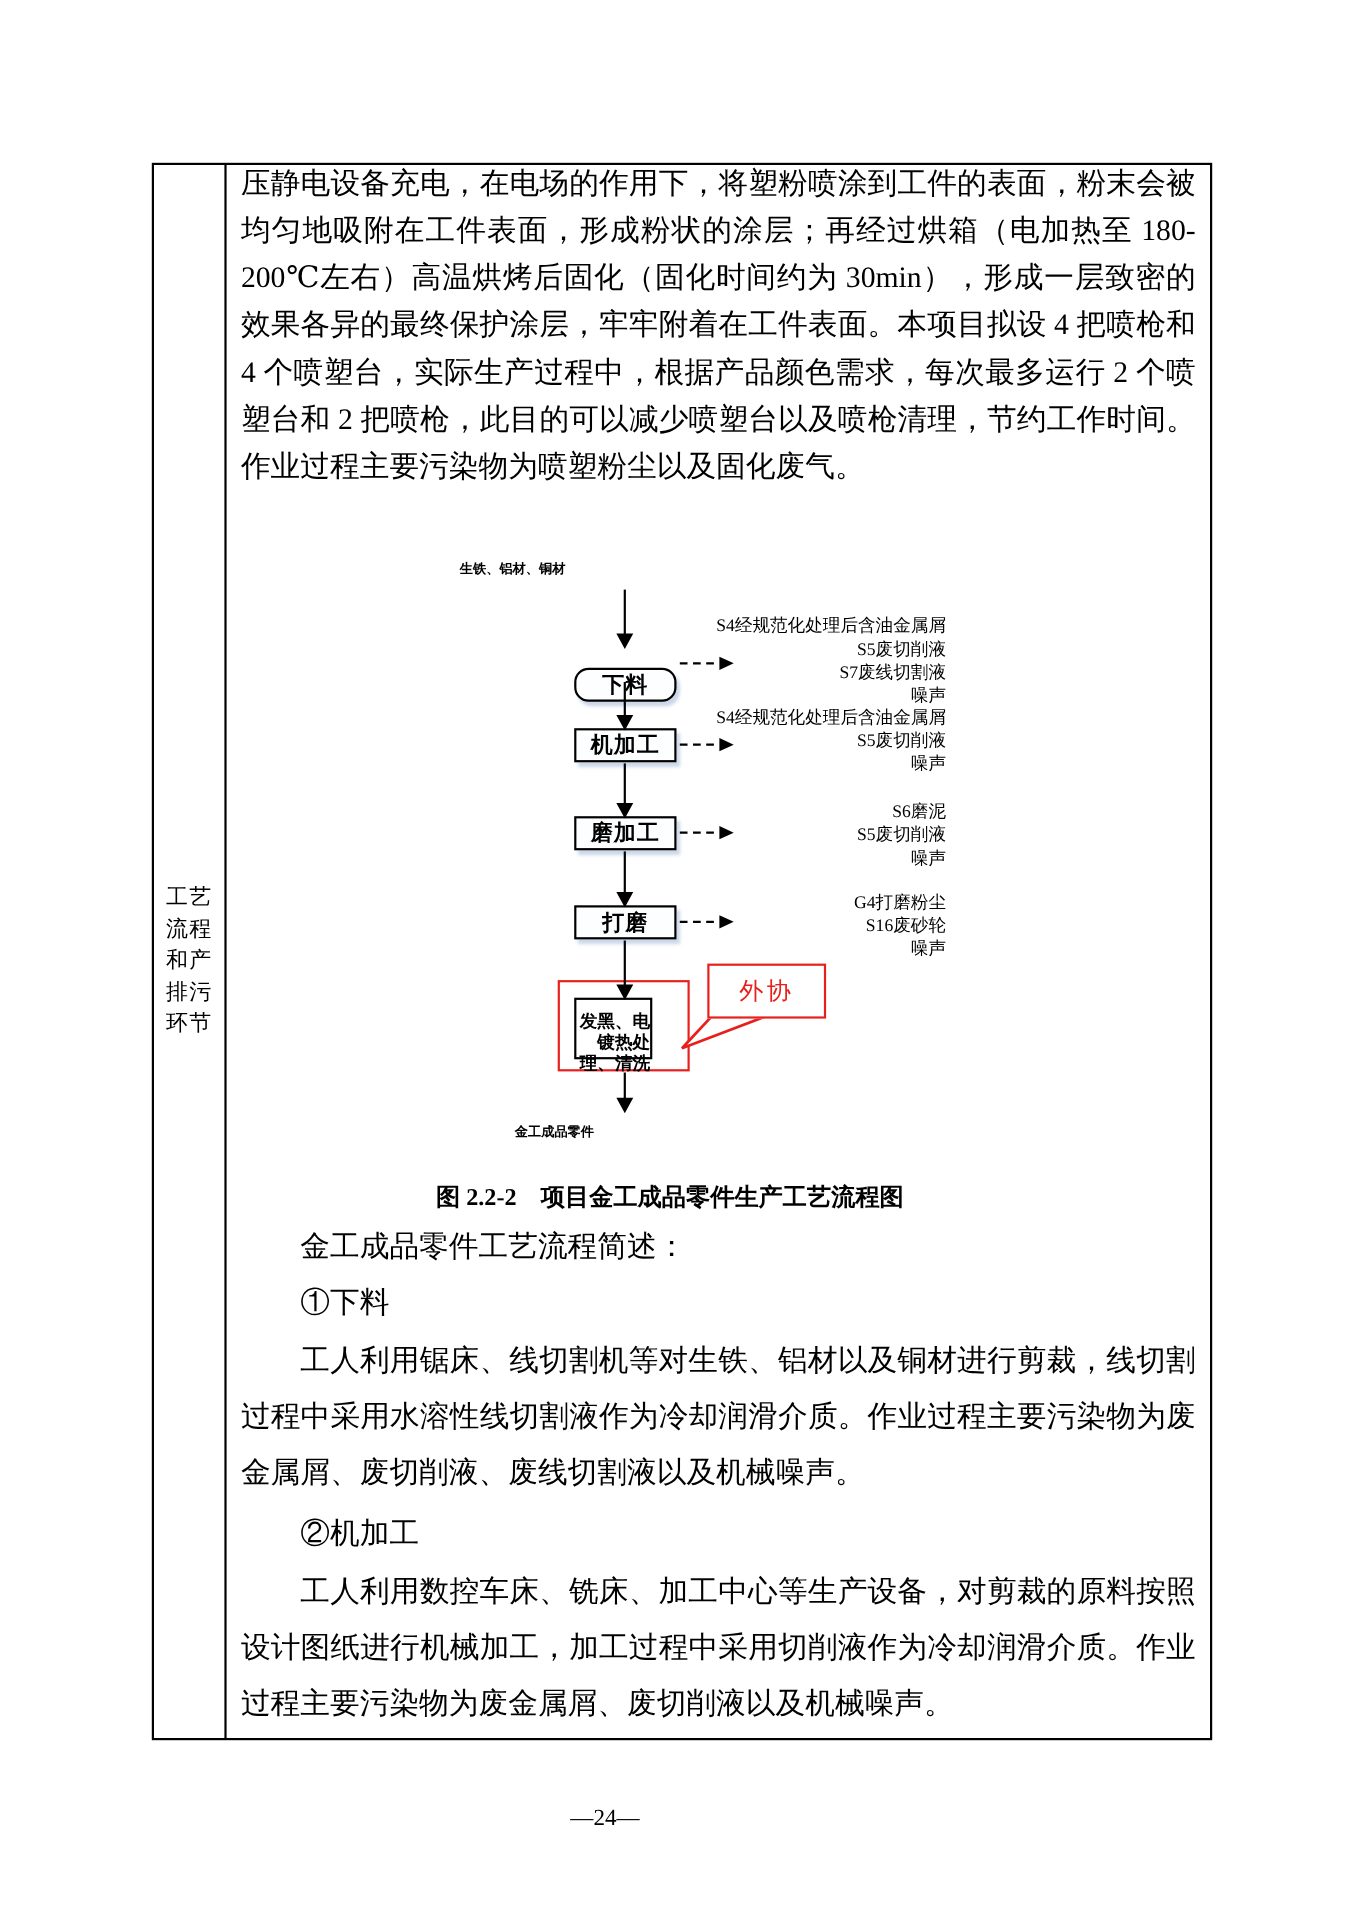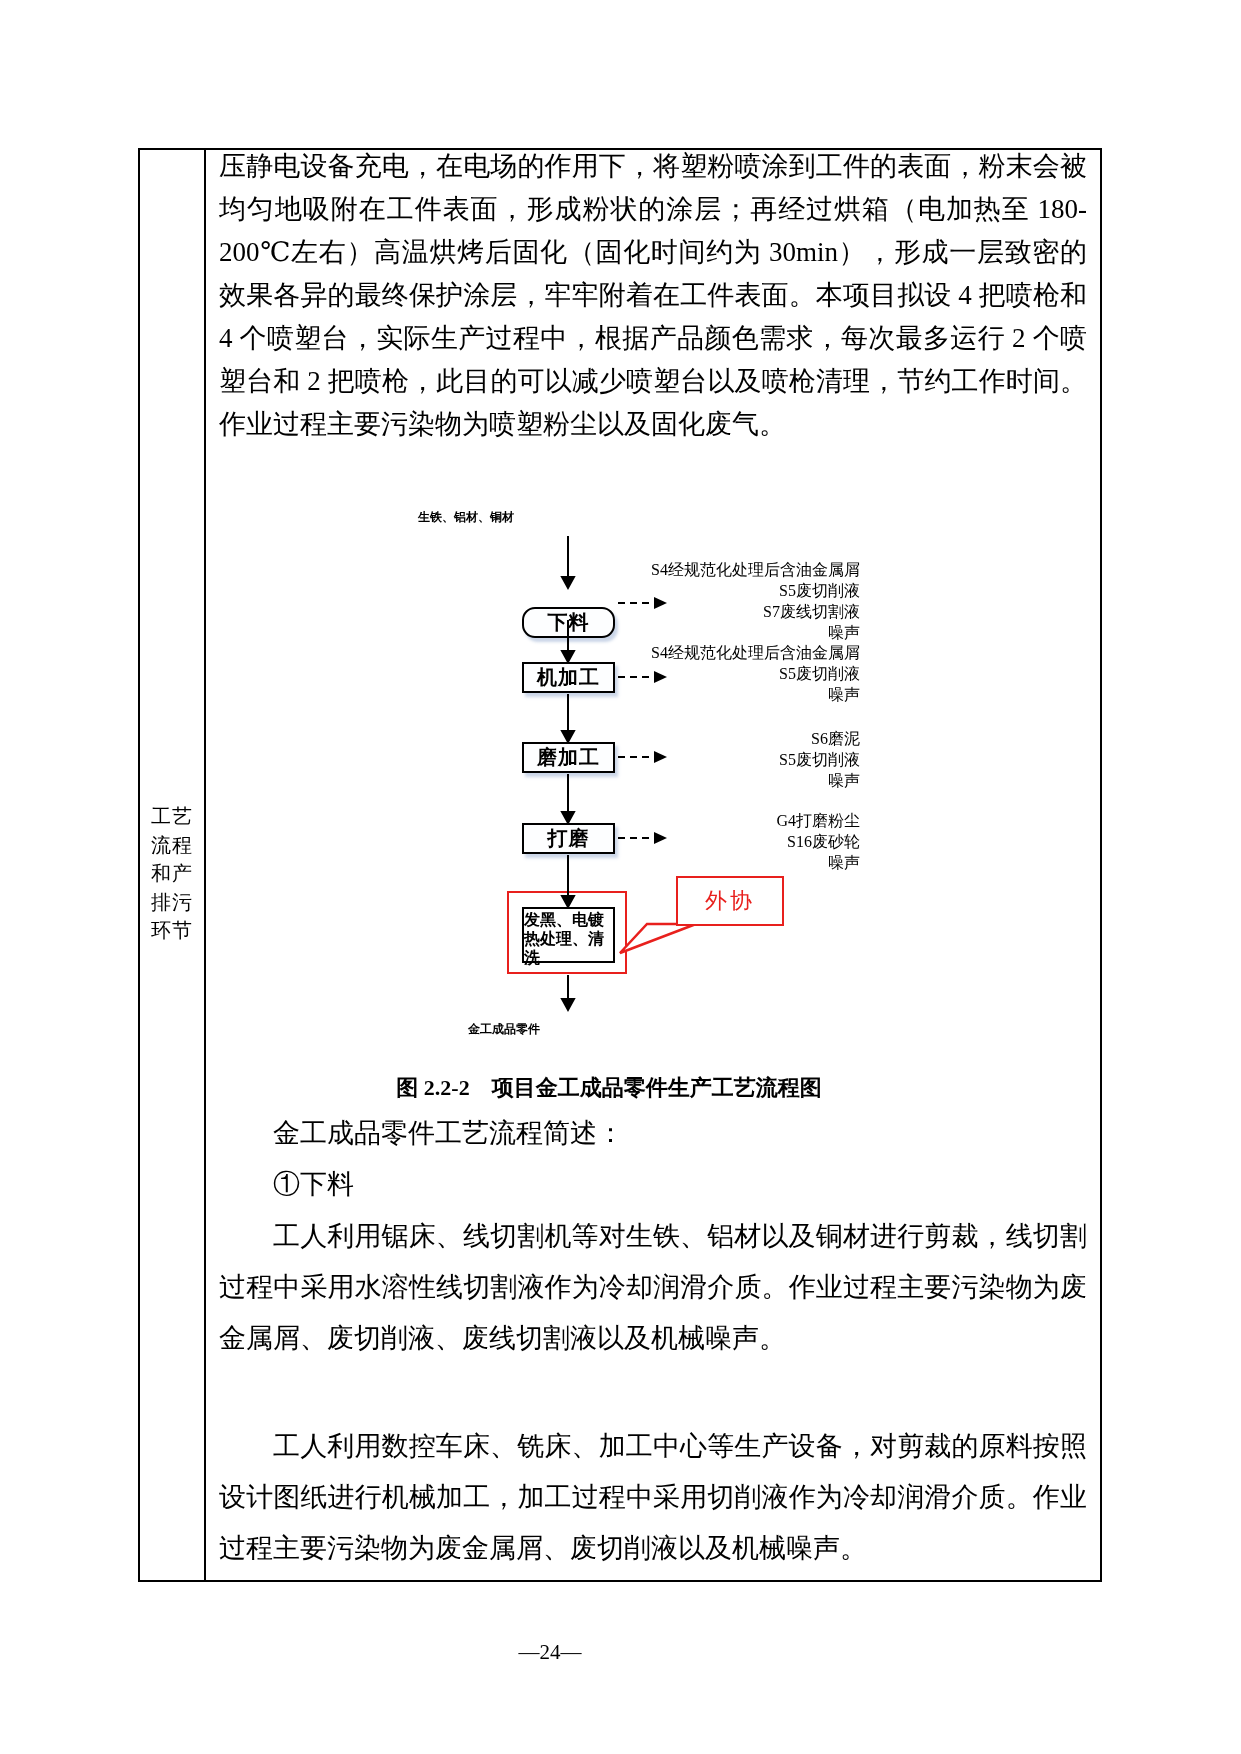--- a/index.html
+++ b/index.html
@@ -35,34 +35,34 @@
   
   .flow-layer{position:absolute;left:0;top:0;width:1241px;height:1754px;}
   .fbox{
     position:absolute;width:93px;height:31px;box-sizing:border-box;
     border:2px solid #000;background:#fdfeff;
     box-shadow:3px 4px 3px rgba(140,165,205,0.45);
     display:flex;align-items:center;justify-content:center;
     font-size:20px;font-weight:bold;letter-spacing:1px;z-index:1;
   }
   .fbox-tall{
-    position:absolute;width:93px;height:56px;box-sizing:border-box;
+    position:absolute;width:71px;height:56px;box-sizing:border-box;
     border:2px solid #000;background:#fff;
-    font-size:16px;font-weight:bold;line-height:19px;text-align:left;
-    word-break:break-all;padding-top:1px;z-index:1;
+    font-size:16px;font-weight:bold;line-height:19px;text-align:right;
+    word-break:break-all;padding-top:11px;z-index:1;
   }
   .red-frame{
     position:absolute;left:507px;top:891px;width:120px;height:83px;
     box-sizing:border-box;border:2px solid #e8201d;z-index:0;
   }
   .callout{
     position:absolute;left:643px;top:876px;width:108px;height:50px;
     box-sizing:border-box;border:2px solid #e8201d;background:#fff;
     display:flex;align-items:center;justify-content:center;
-    color:#e8201d;font-size:22px;letter-spacing:3px;z-index:4;margin-left:33px;
+    color:#e8201d;font-size:22px;letter-spacing:3px;z-index:4;
   }
   .flow-label{
     position:absolute;text-align:left;font-weight:bold;font-size:12px;z-index:1;
   }
   .anno{
     position:absolute;left:600px;width:260px;text-align:right;
     font-size:16px;line-height:21px;z-index:1;
   }
   .arrow-svg{position:absolute;left:0;top:0;z-index:3;pointer-events:none;}
   
@@ -87,20 +87,21 @@
       <div>环节</div>
     </div>
 
     <div class="para" style="top:-5px;">压静电设备充电，在电场的作用下，将塑粉喷涂到工件的表面，粉末会被均匀地吸附在工件表面，形成粉状的涂层；再经过烘箱（电加热至 180-200℃左右）高温烘烤后固化（固化时间约为 30min），形成一层致密的效果各异的最终保护涂层，牢牢附着在工件表面。本项目拟设 4 把喷枪和 4 个喷塑台，实际生产过程中，根据产品颜色需求，每次最多运行 2 个喷塑台和 2 把喷枪，此目的可以减少喷塑台以及喷枪清理，节约工作时间。作业过程主要污染物为喷塑粉尘以及固化废气。</div>
 
     <div class="fig-caption">图 2.2-2　项目金工成品零件生产工艺流程图</div>
 
     <div class="para para-lower single indent" style="top:1009px;">①下料</div>
     <div class="para para-lower single indent" style="top:958px;">金工成品零件工艺流程简述：</div>
     <div class="para para-lower indent" style="top:1061px;">工人利用锯床、线切割机等对生铁、铝材以及铜材进行剪裁，线切割过程中采用水溶性线切割液作为冷却润滑介质。作业过程主要污染物为废金属屑、废切削液、废线切割液以及机械噪声。</div>
+    <div class="para para-lower single indent" style="top:1219px;">②机加工</div>
     <div class="para para-lower indent" style="top:1271px;">工人利用数控车床、铣床、加工中心等生产设备，对剪裁的原料按照设计图纸进行机械加工，加工过程中采用切削液作为冷却润滑介质。作业过程主要污染物为废金属屑、废切削液以及机械噪声。</div>
   </div>
 
   <div class="flow-layer">
 
     <div class="flow-label" style="left:418px;top:509px;width:300px;">生铁、铝材、铜材</div>
 
     <div class="fbox" style="left:522px;top:607px;border-radius:13px;">下料</div>
     <div class="fbox" style="left:522px;top:662px;">机加工</div>
     <div class="fbox" style="left:522px;top:742px;">磨加工</div>

